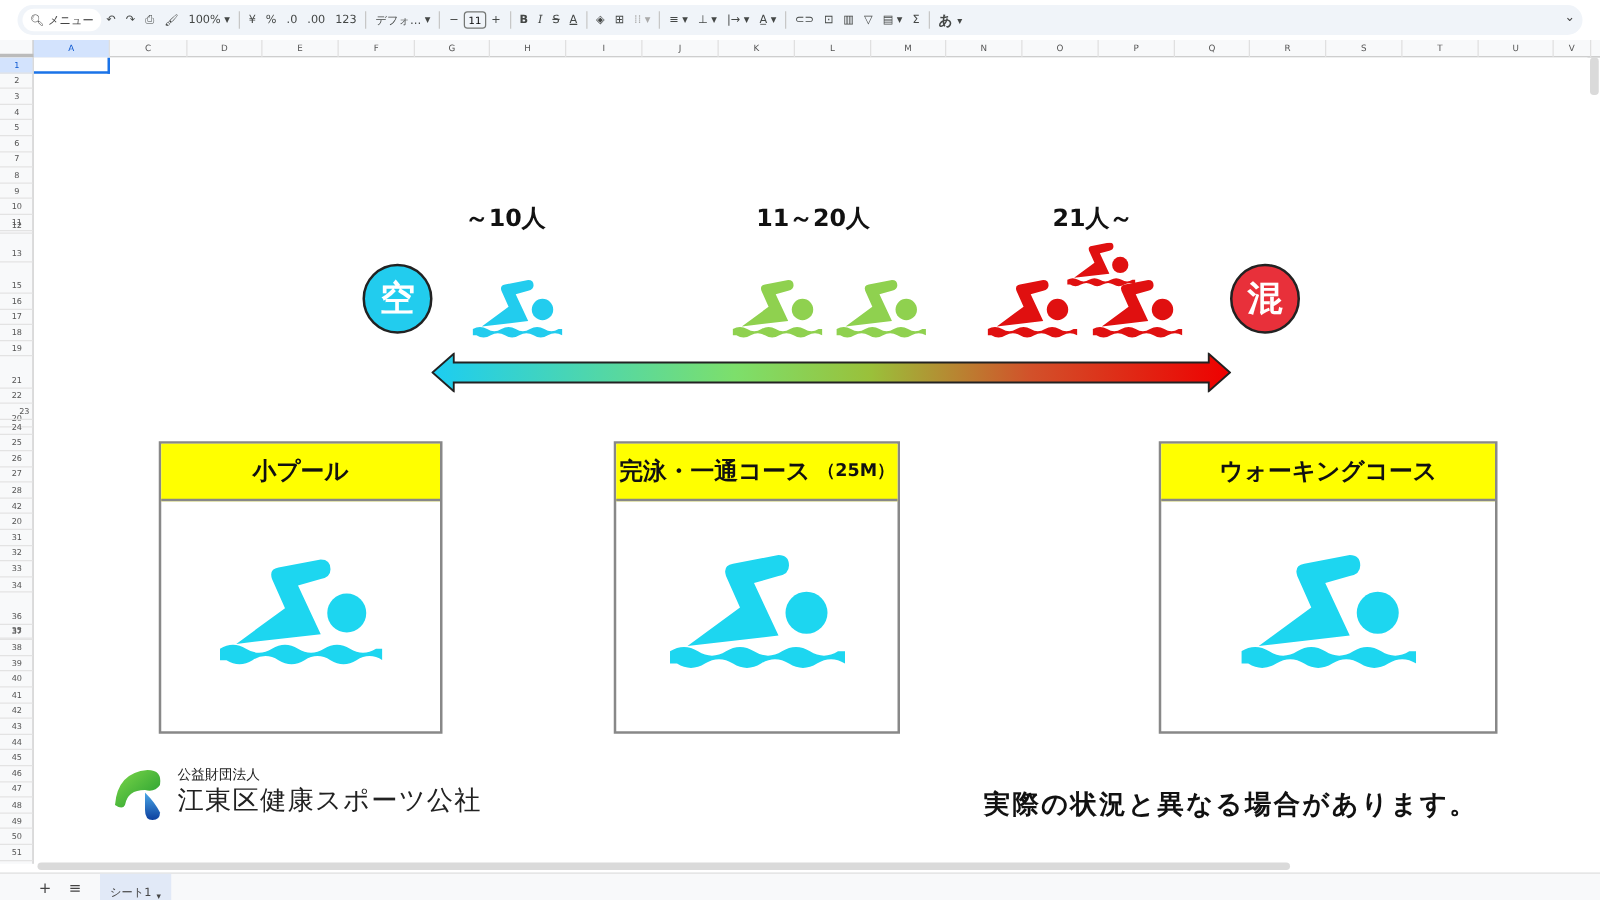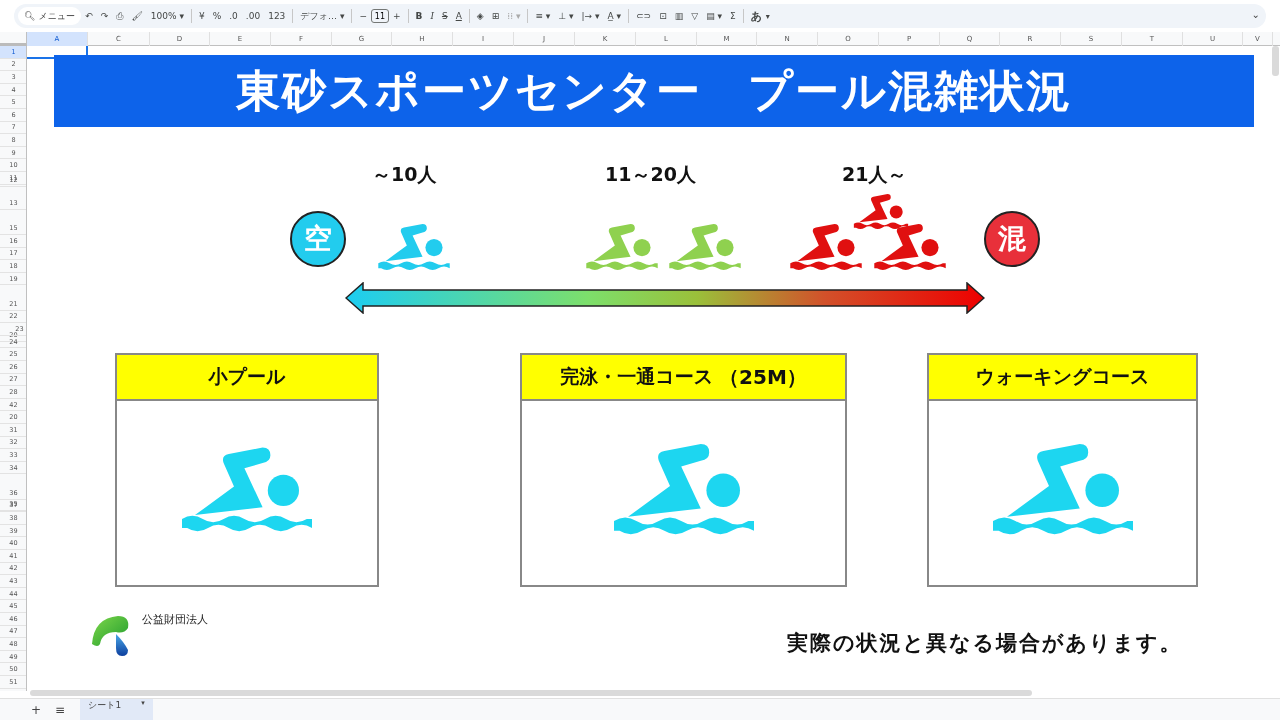--- a/index.html
+++ b/index.html
@@ -20,31 +20,31 @@
 .row.sel{background:#d3e3fd;color:#0b57d0}
 #sheet{position:absolute;left:27px;top:46px;width:1243px;height:645px;background:#fff;overflow:hidden}
 .a1{position:absolute;left:0;top:0;width:61px;height:13px;border:2px solid #1a73e8;border-top:none;border-left:none}
 #title-banner{position:absolute;left:27px;top:9px;width:1200px;height:72px;background:#0d63ea;display:flex;align-items:center;justify-content:center;color:#fff;font-size:44px;font-weight:bold;letter-spacing:2px}
 .count-label{position:absolute;font-size:19px;font-weight:bold;color:#111}
 .circle{position:absolute;width:56px;height:56px;border-radius:50%;border:2px solid #222;display:flex;align-items:center;justify-content:center;color:#fff;font-size:28px;font-weight:bold}
 .swim{position:absolute}
 #arrow{position:absolute;left:318px;top:236px;width:640px;height:32px}
 .card{position:absolute;border:2px solid #888;background:#fff}
 .card-head{height:46px;background:#ffff00;border-bottom:2px solid #888;display:flex;align-items:center;justify-content:center;font-size:19px;font-weight:bold;color:#111}
-.card-head .small{font-size:20px;margin-left:6px}
+.card-head .small{font-size:14px;margin-left:6px}
 .card-body{position:relative;height:184px;display:flex;align-items:center;justify-content:center}
 #logo{position:absolute;left:63px;top:566px;width:320px;height:46px}
 #logo .small{position:absolute;left:52px;top:0;font-size:11px;color:#222}
 #logo .big{position:absolute;left:52px;top:14px;font-size:21px;color:#222;letter-spacing:1px}
 #notice{position:absolute;left:760px;top:583px;font-size:21px;font-weight:bold;color:#111;letter-spacing:2px}
 #hscroll{position:absolute;left:30px;top:690px;width:1002px;height:6px;background:#dadada;border-radius:3px}
 #vscroll{position:absolute;left:1272px;top:46px;width:7px;height:30px;background:#dadada;border-radius:3px}
 #tabs{position:absolute;left:0;top:698px;width:1280px;height:22px;background:#f8f9fa;border-top:1px solid #e0e0e0;display:flex;align-items:center}
 .tab-btn{width:24px;height:22px;display:flex;align-items:center;justify-content:center;font-size:12px;color:#444;cursor:pointer}
-.sheet-tab{margin-left:8px;height:22px;background:#e1e9f7;padding:0 8px;display:flex;align-items:flex-start;gap:20px;font-size:9px;color:#444;cursor:pointer}
+.sheet-tab{margin-left:8px;height:22px;background:#e1e9f7;padding:0 8px;display:flex;align-items:flex-end;gap:4px;font-size:9px;color:#444;cursor:pointer}
 </style>
 </head>
 <body>
 
 <svg width="0" height="0" style="position:absolute">
   <defs>
     <symbol id="swimmer" viewBox="0 0 100 70">
       <path d="M10 52 L40 30 L32 12 Q30 6 36 5 L62 0 Q68 0 68 6 Q68 11 62 12 L48 16 L62 46 Z"></path>
       <circle cx="78" cy="33" r="12"></circle>
       <path d="M0 55 Q8 50 16 55 T32 55 T48 55 T64 55 T80 55 T96 55 L100 55 L100 62 Q92 57 84 62 T68 62 T52 62 T36 62 T20 62 T4 62 L0 62 Z"></path>
@@ -216,21 +216,20 @@
     <div class="row" style="top: 579.6px;">47</div>
     <div class="row" style="top: 592.2px;">48</div>
     <div class="row" style="top: 604.8px;">49</div>
     <div class="row" style="top: 617.4px;">50</div>
     <div class="row" style="top: 630px;">51</div>
   </div>
 
 <div id="sheet">
   <div class="a1"></div>
 
-  <div id="title-banner">東砂スポーツセンター　プール混雑状況</div>
 
   <div class="count-label" style="left:345px;top:116px">～10人</div>
   <div class="count-label" style="left:578px;top:116px">11～20人</div>
   <div class="count-label" style="left:815px;top:116px">21人～</div>
 
   <div class="circle" style="left:263px;top:165px;background:#22ccee">
       <span>空</span>
     </div>
   <div class="circle" style="left:957px;top:165px;background:#e8303a">
       <span>混</span>
@@ -252,32 +251,32 @@
       <use href="#swimmer"></use>
     </svg>
   <svg class="swim" style="left:845px;top:178px" width="76" height="50" fill="#e01010">
       <use href="#swimmer"></use>
     </svg>
 
   <svg id="arrow" viewBox="0 0 640 32">
     <path d="M1 16 L18 1 L18 8 L622 8 L622 1 L639 16 L622 31 L622 24 L18 24 L18 31 Z" fill="url(#arrowgrad)" stroke="#222" stroke-width="1.5"></path>
   </svg>
 
-  <div class="card" style="left:88px;top:307px;width:264px;height:234px">
+  <div class="card" style="left:100px;top:307px;width:227px;height:234px">
     <div class="card-head">
         <span>小プール</span>
       </div>
     <div class="card-body">
       <svg width="130" height="92" fill="#1dd6f0">
           <use href="#swimmer"></use>
         </svg>
     </div>
   </div>
 
-  <div class="card" style="left:493px;top:307px;width:327px;height:234px">
+  <div class="card" style="left:464px;top:307px;width:229px;height:234px">
     <div class="card-head">
         <span>完泳・一通コース</span>
         <span class="small">（25M）</span>
       </div>
     <div class="card-body">
       <svg width="140" height="98" fill="#1dd6f0">
           <use href="#swimmer"></use>
         </svg>
     </div>
   </div>
@@ -302,20 +301,21 @@
           </linearGradient>
         <linearGradient id="lg2" x1="0" y1="0" x2="0" y2="1">
             <stop offset="0" stop-color="#4aa8e8"></stop>
             <stop offset="1" stop-color="#0d3f9e"></stop>
           </linearGradient>
       </defs>
       <path d="M2 32 Q4 6 28 4 Q40 4 38 16 Q34 22 26 20 Q12 20 10 32 Q8 36 2 32 Z" fill="url(#lg1)"></path>
       <path d="M26 22 Q34 30 38 38 Q38 44 32 44 Q26 44 26 36 Z" fill="url(#lg2)"></path>
     </svg>
     <div class="small">公益財団法人</div>
+    <div class="big">江東区健康スポーツ公社</div>
   </div>
 
   <div id="notice">実際の状況と異なる場合があります。</div>
 </div>
 
 <div id="hscroll"></div>
 <div id="vscroll"></div>
 
 <div id="tabs">
   <div style="width:24px"></div>

